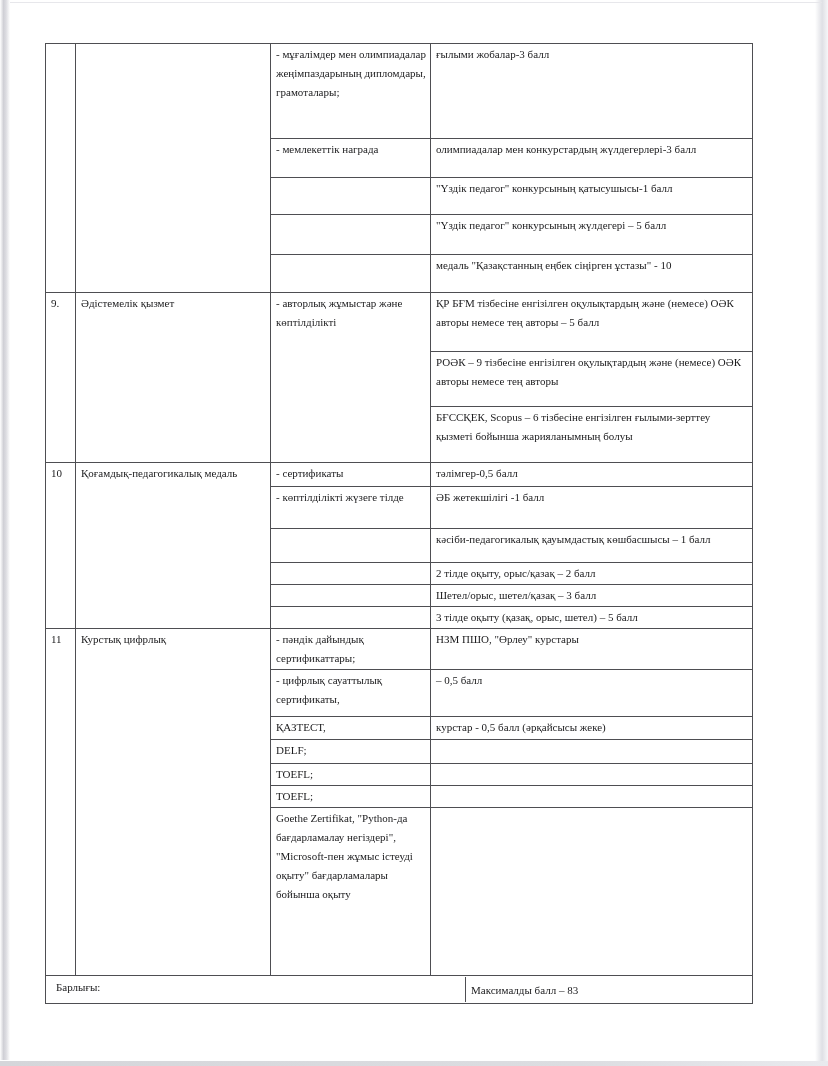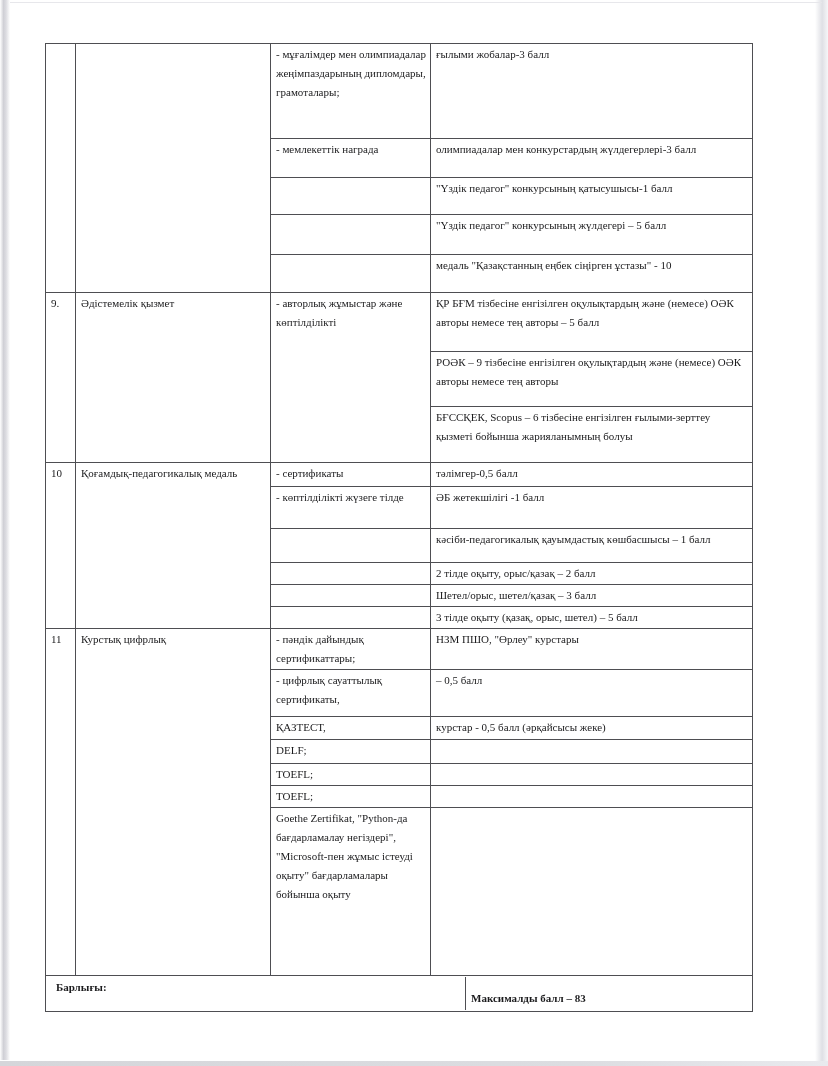--- a/index.html
+++ b/index.html
@@ -39,24 +39,24 @@
   }
   table.doc td{
     border:1px solid #4e4e52;
     vertical-align:top;
     padding:1px 4px 1px 5px;
     overflow:hidden;
     word-wrap:break-word;
   }
   table.doc{border:1px solid #46464a;}
   td.num{padding-left:4px;padding-right:2px;}
-  td.totals-cell{padding:0;border-bottom:2px solid #3f3f43;font-weight:bold;}
+  td.totals-cell{padding:0;border-bottom:2px solid #3f3f43;}
   .totals{display:flex;width:100%;}
   .totals .t-label{width:405px;border-right:1px solid #4e4e52;padding:1px 4px 2px 5px;}
-  .totals .t-value{flex:1;padding:12px 4px 2px 5px;}
+  .totals .t-value{flex:1;padding:4px 4px 2px 5px;}
 </style>
 </head>
 <body>
 
 <div class="edge-left"></div>
 <div class="edge-right"></div>
 <div class="edge-bottom"></div>
 <div class="edge-top-line"></div>
 
 <table class="doc">

